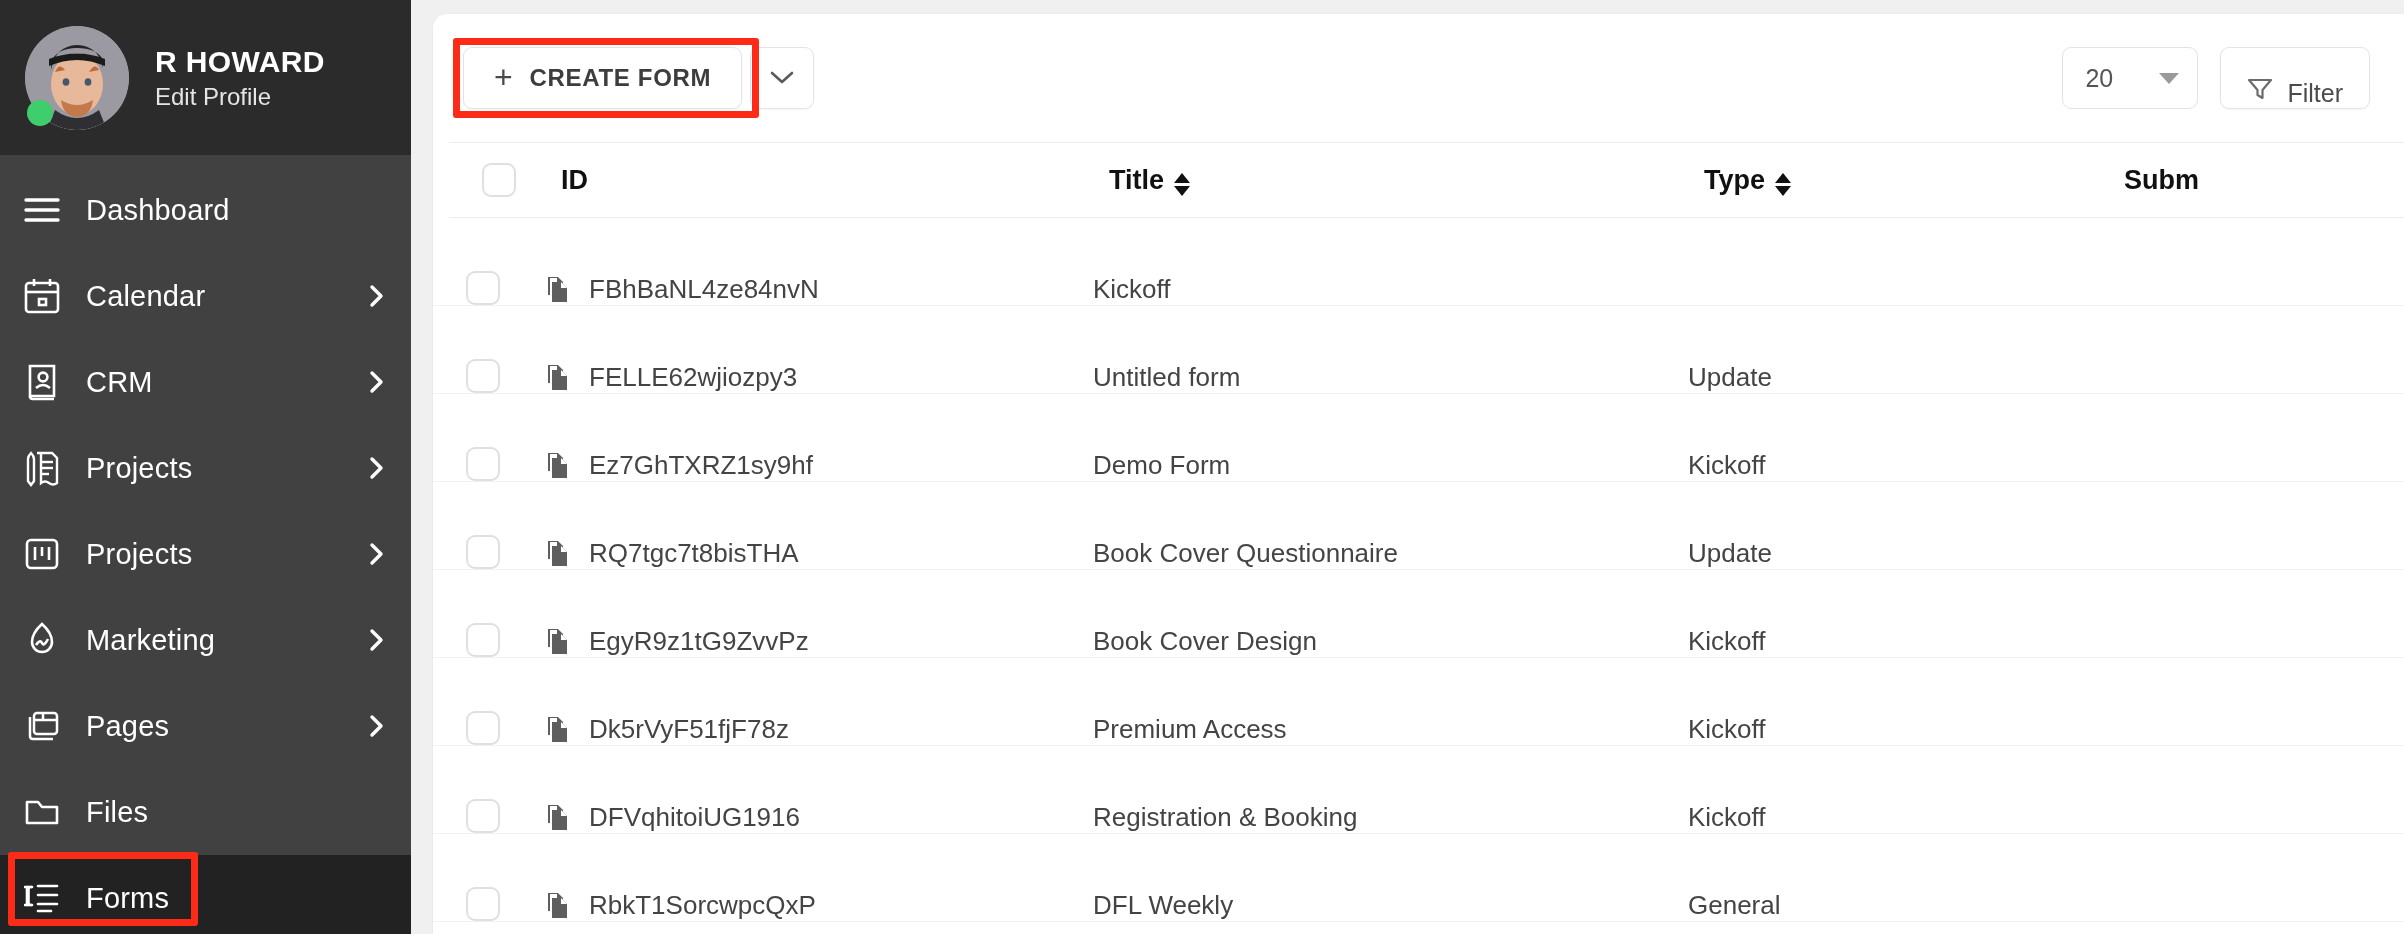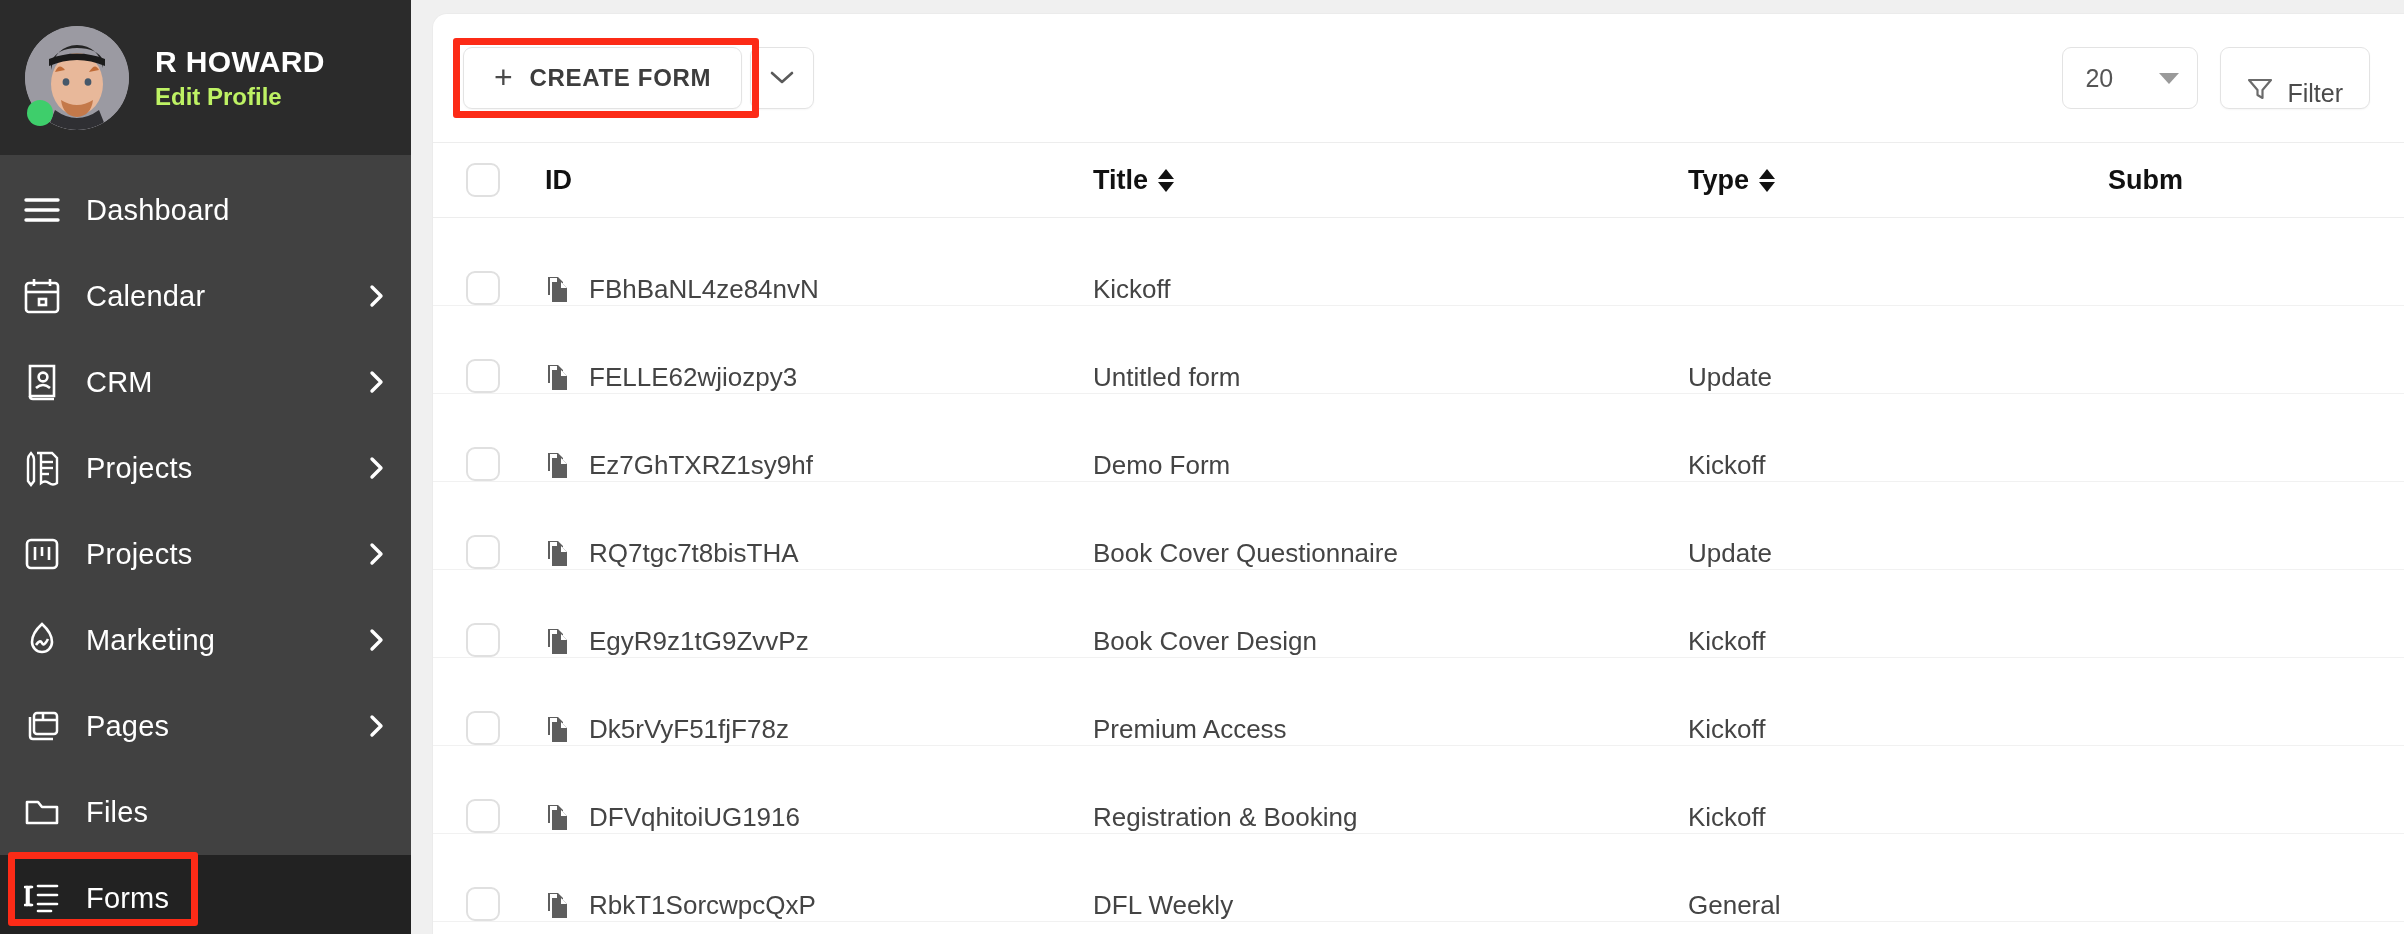--- a/index.html
+++ b/index.html
@@ -38,21 +38,21 @@
   .status-dot {
     position:absolute; left:2px; bottom:4px;
     width:26px; height:26px; border-radius:50%;
     background:#3ece6b;
   }
   .profile-text { display:flex; flex-direction:column; gap:6px; }
   .profile-name {
     color:#ffffff; font-size:30px; font-weight:bold;
     letter-spacing:0.4px; line-height:1.05;
   }
-  .profile-edit { color:#bef264; font-size:24px; font-weight:700; line-height:1.05; }
+  .profile-edit { color:#e5e5e5; font-size:24px; font-weight:400; line-height:1.05; }
 
   .nav { padding-top:12px; display:flex; flex-direction:column; flex:1 1 auto; }
   .nav-item {
     height:86px;
     display:flex; align-items:center;
     padding-left:20px; padding-right:24px;
     color:#ffffff;
     position:relative;
   }
   .nav-item .ico {
@@ -140,21 +140,21 @@
     pointer-events:none;
   }
 
   
   .table { flex:1 1 auto; display:flex; flex-direction:column; overflow:hidden; }
   .thead {
     display:flex; align-items:center;
     height:76px; flex:0 0 76px;
     border-top:1.5px solid #ededed;
     border-bottom:1.5px solid #ededed;
-    font-size:27px; font-weight:bold; color:#111;
+    font-size:27px; font-weight:bold; color:#111;margin-left:16px;
   }
   .trow {
     display:flex; align-items:flex-end;
     height:88px; flex:0 0 88px;
     border-bottom:1.5px solid #f1f1f1;
     font-size:26px; color:#444;
   }
   .c-check { width:100px; flex:0 0 100px; display:flex; align-items:center; justify-content:center; }
   .c-id    { width:560px; flex:0 0 560px; display:flex; align-items:center; gap:16px; padding-left:12px; }
   .c-title { width:595px; flex:0 0 595px; }
@@ -164,21 +164,21 @@
     width:34px; height:34px;
     border:2px solid #e0e0e0;
     border-radius:9px;
     background:#fff;
     cursor:pointer;
   }
   .sortico { display:inline-flex; flex-direction:column; gap:3px; margin-left:10px; vertical-align:middle; }
   .sortico i { display:block; width:0; height:0; border-left:8px solid transparent; border-right:8px solid transparent; }
   .sortico i.up { border-bottom:10px solid #111; }
   .sortico i.dn { border-top:10px solid #111; }
-  .th-inner { display:inline-flex; align-items:center; }
+  .th-inner { display:inline-flex; align-items:flex-end; }
   .doc-ico { flex:0 0 28px; width:28px; height:30px; display:flex; align-items:center; }
 </style>
 </head>
 <body>
 
 <div class="app">
 
   <aside class="sidebar">
 
     <div class="profile">

